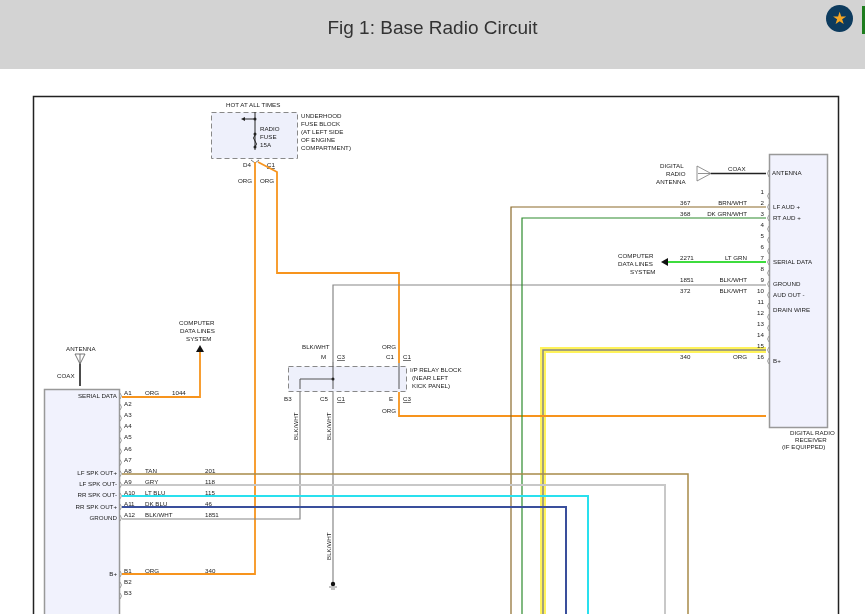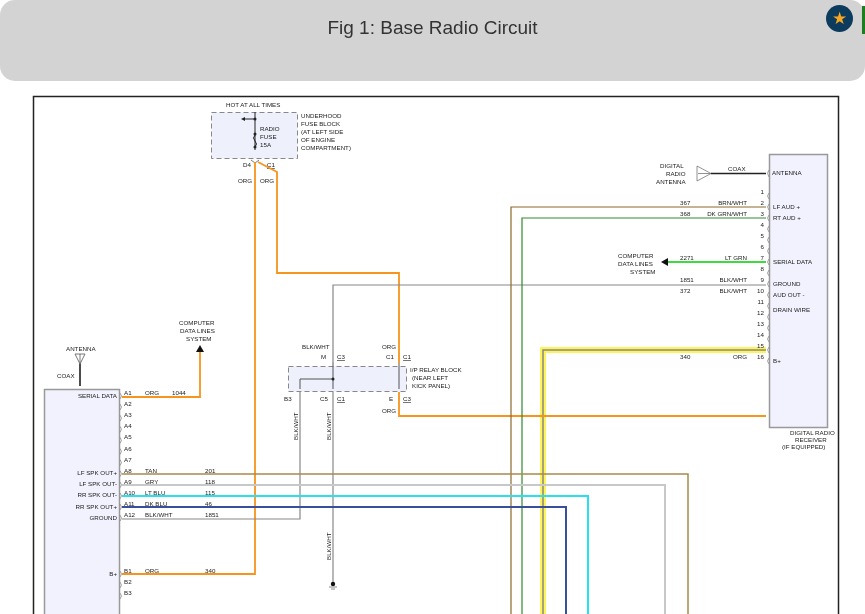--- a/index.html
+++ b/index.html
@@ -1,17 +1,17 @@
 <!DOCTYPE html>
 <html><head>
 <meta charset="utf-8">
 <style>
   html, body { margin:0; padding:0; }
   body { width:865px; height:614px; overflow:hidden; background:#ffffff; font-family:"Liberation Sans", sans-serif; position:relative; }
-  .header { position:absolute; left:0; top:0; width:865px; height:81px; background:#d3d3d3;border-radius:15px; }
+  .header { position:absolute; left:0; top:0; width:865px; height:69px; background:#d3d3d3; }
   .header-title { position:absolute; left:0; width:865px; top:17px; text-align:center; font-size:19px; color:#333; font-family:"Liberation Sans", sans-serif; }
   .bookmark { position:absolute; left:826px; top:5px; width:27px; height:27px; border-radius:50%; background:#0d3b5e; display:flex; align-items:center; justify-content:center; color:#f5a623; font-size:17px; line-height:1; }
   .edge-bar { position:absolute; left:862px; top:6px; width:3px; height:28px; background:#1e7d1e; }
   svg text { font-family:"Liberation Sans", sans-serif; font-size:6.2px; fill:#222; }
 </style>
 </head>
 <body>
 
 <div class="header">
   <div class="header-title">Fig 1: Base Radio Circuit</div>

